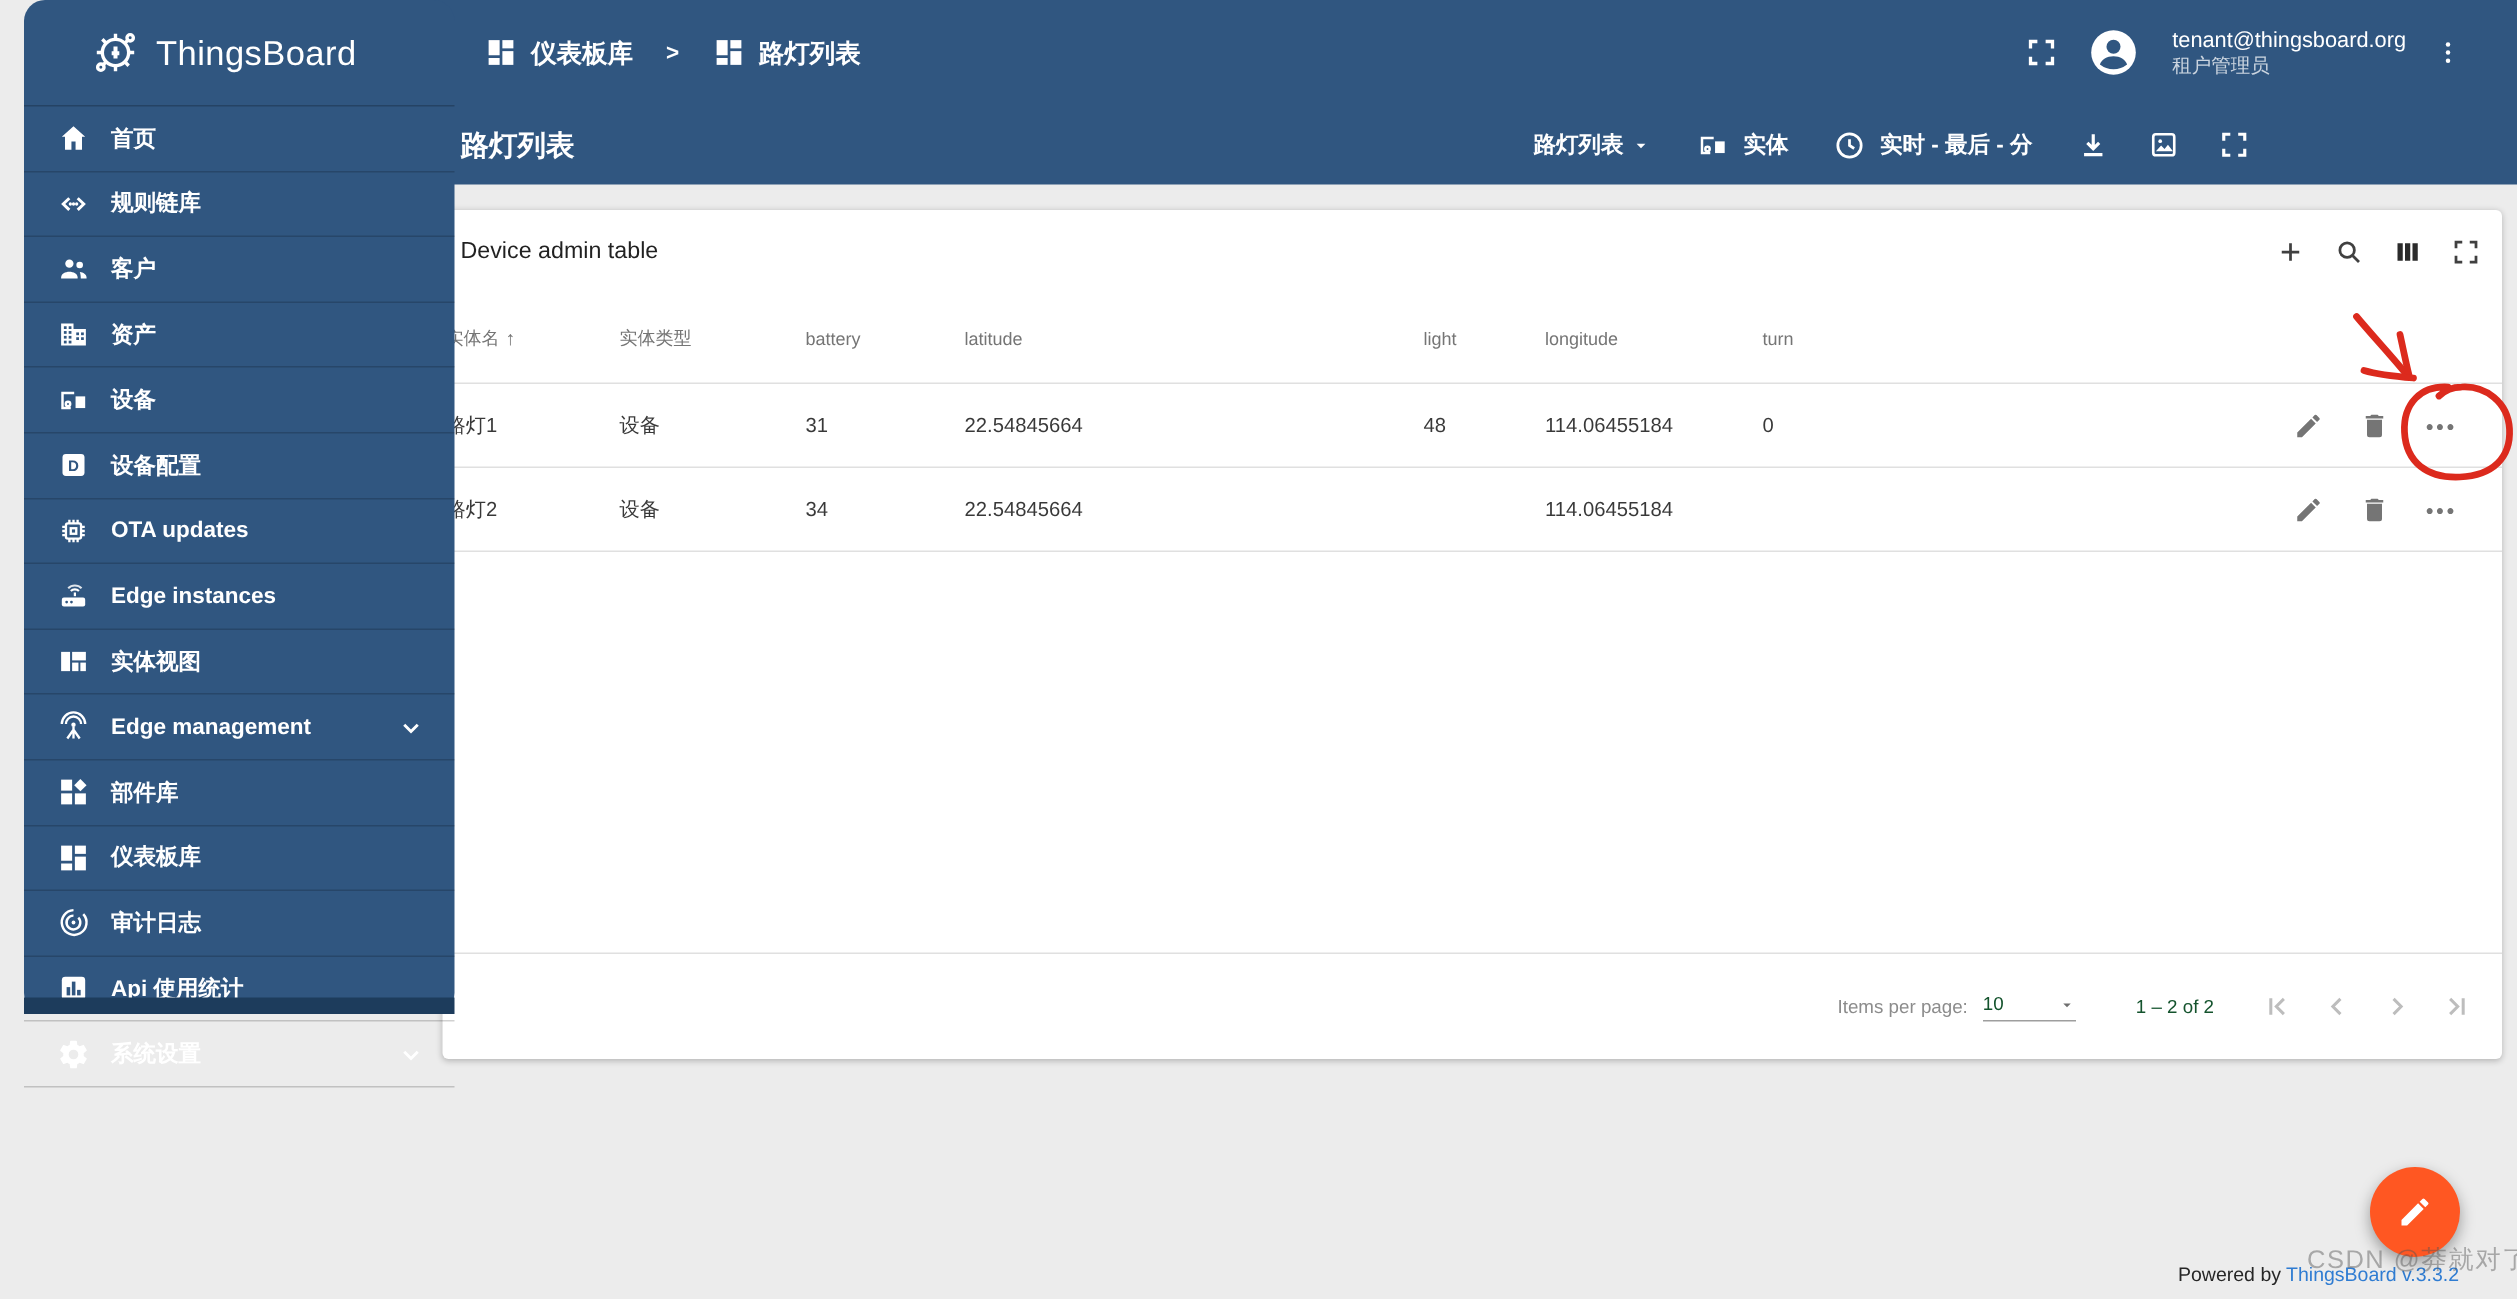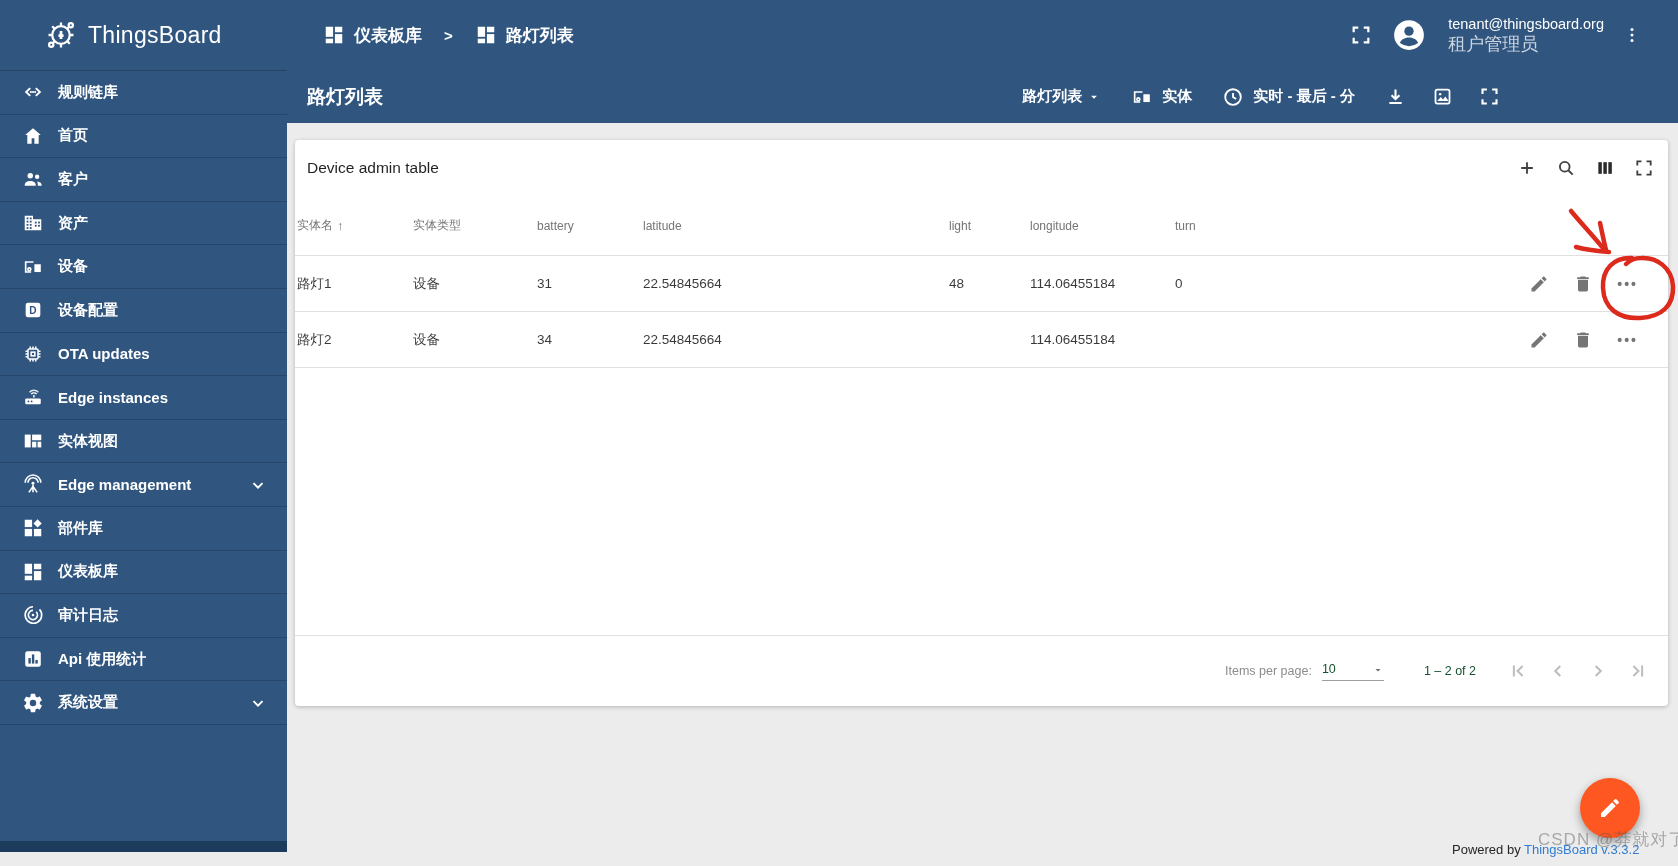--- a/index.html
+++ b/index.html
@@ -2,42 +2,42 @@
 <html><head>
 <meta charset="utf-8">
 <style>
   html,body{margin:0;padding:0;}
   body{width:1678px;height:866px;position:relative;overflow:hidden;
        font-family:"Liberation Sans","DejaVu Sans",sans-serif;background:#ececec;}
   svg{display:block;}
   .ic{width:22px;height:22px;}
 
   
-  .sidebar{position:absolute;left:0;top:0;width:287px;height:852px;background:#305680;z-index:3;}
+  .sidebar{position:absolute;left:16px;top:0;width:287px;height:676px;background:#305680;z-index:3;border-radius:14px;}
   .logo{height:70px;display:flex;align-items:center;padding-left:44px;color:#fff;}
   .logo-text{font-size:23px;margin-left:10px;letter-spacing:.3px;}
   .menu{border-top:1px solid rgba(0,0,0,.22);}
   .menu-item{height:43.6px;display:flex;align-items:center;padding-left:22px;
              border-bottom:1px solid rgba(0,0,0,.18);color:#fff;font-size:15px;font-weight:bold;
              position:relative;cursor:pointer;box-sizing:border-box;}
   .menu-item .ic{margin-right:14px;flex:none;}
   .menu-chevron{position:absolute;right:20px;top:50%;transform:translateY(-50%);}
   .sidebar-strip{position:absolute;left:0;bottom:0;width:287px;height:11px;background:#1d3c5c;}
 
   
   .h1{position:absolute;left:287px;top:0;width:1391px;height:70px;background:#305680;
       display:flex;align-items:center;color:#fff;z-index:2;}
   .breadcrumb{display:flex;align-items:center;margin-left:36px;font-size:17px;font-weight:bold;}
   .crumb{display:flex;align-items:center;cursor:pointer;}
   .crumb .ic{margin-right:9px;}
   .crumb-sep{margin:0 22px;font-size:15px;}
   .h1-right{margin-left:auto;display:flex;align-items:center;margin-right:36px;}
   .userblock{margin:0 18px 0 22px;line-height:1.25;}
   .user-email{font-size:14.5px;}
-  .user-role{font-size:18px;color:rgba(255,255,255,.75);}
+  .user-role{font-size:13px;color:rgba(255,255,255,.75);}
   .iconbtn{background:none;border:none;color:#fff;padding:0;cursor:pointer;display:flex;align-items:center;}
 
   .h2{position:absolute;left:287px;top:70px;width:1391px;height:53px;background:#305680;
       display:flex;align-items:center;color:#fff;z-index:2;}
   .page-title{font-size:19px;font-weight:bold;margin-left:20px;}
   .h2-right{margin-left:auto;display:flex;align-items:center;margin-right:178px;font-size:15px;font-weight:bold;}
   .h2-item{display:flex;align-items:center;cursor:pointer;}
   .h2-item .ic{margin-right:9px;} .gap30{margin-left:30px;} .gap26{margin-left:26px;}
 
   
@@ -90,36 +90,36 @@
         <path d="M10.2 12.4h3.6M12 9.2v5.6" stroke-width="1.9"></path>
       </svg>
     </span>
     <span class="logo-text">ThingsBoard</span>
   </div>
   <nav class="menu">
 
     <div class="menu-item">
       <span>
           <svg class="ic" viewBox="0 0 24 24" fill="#fff">
+            <path d="M12 3.5 3.5 11h2.3v9.5h4.7v-6h3v6h4.7V11h2.3z"></path>
+          </svg>
+        </span>
+      <span>首页</span>
+    </div>
+
+    <div class="menu-item">
+      <span>
+          <svg class="ic" viewBox="0 0 24 24" fill="#fff">
             <path d="M8.2 7 3 12l5.2 5 1.5-1.5L6 12l3.7-3.5zM15.8 7l-1.5 1.5L18 12l-3.7 3.5L15.8 17 21 12z"></path>
             <circle cx="9.7" cy="12" r="1.2"></circle>
             <circle cx="12" cy="12" r="1.2"></circle>
             <circle cx="14.3" cy="12" r="1.2"></circle>
           </svg>
         </span>
       <span>规则链库</span>
-    </div>
-
-    <div class="menu-item">
-      <span>
-          <svg class="ic" viewBox="0 0 24 24" fill="#fff">
-            <path d="M12 3.5 3.5 11h2.3v9.5h4.7v-6h3v6h4.7V11h2.3z"></path>
-          </svg>
-        </span>
-      <span>首页</span>
     </div>
 
     <div class="menu-item">
       <span>
           <svg class="ic" viewBox="0 0 24 24" fill="#fff">
             <circle cx="9" cy="8.5" r="3"></circle>
             <path d="M3 18.5c0-2.7 3-4.2 6-4.2s6 1.5 6 4.2v.8H3z"></path>
             <circle cx="16.5" cy="9.5" r="2.4"></circle>
             <path d="M16.6 14.6c2.5.3 4.9 1.6 4.9 3.9v.8h-4.2c0-2-.3-3.5-.7-4.7z"></path>
           </svg>

